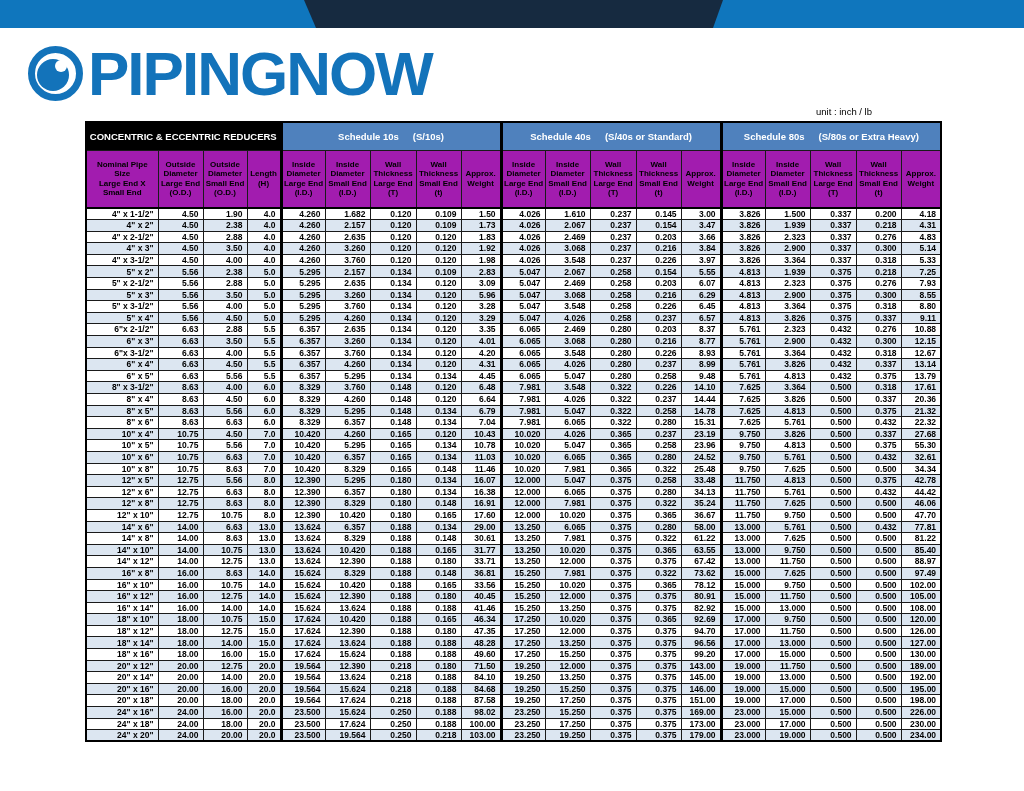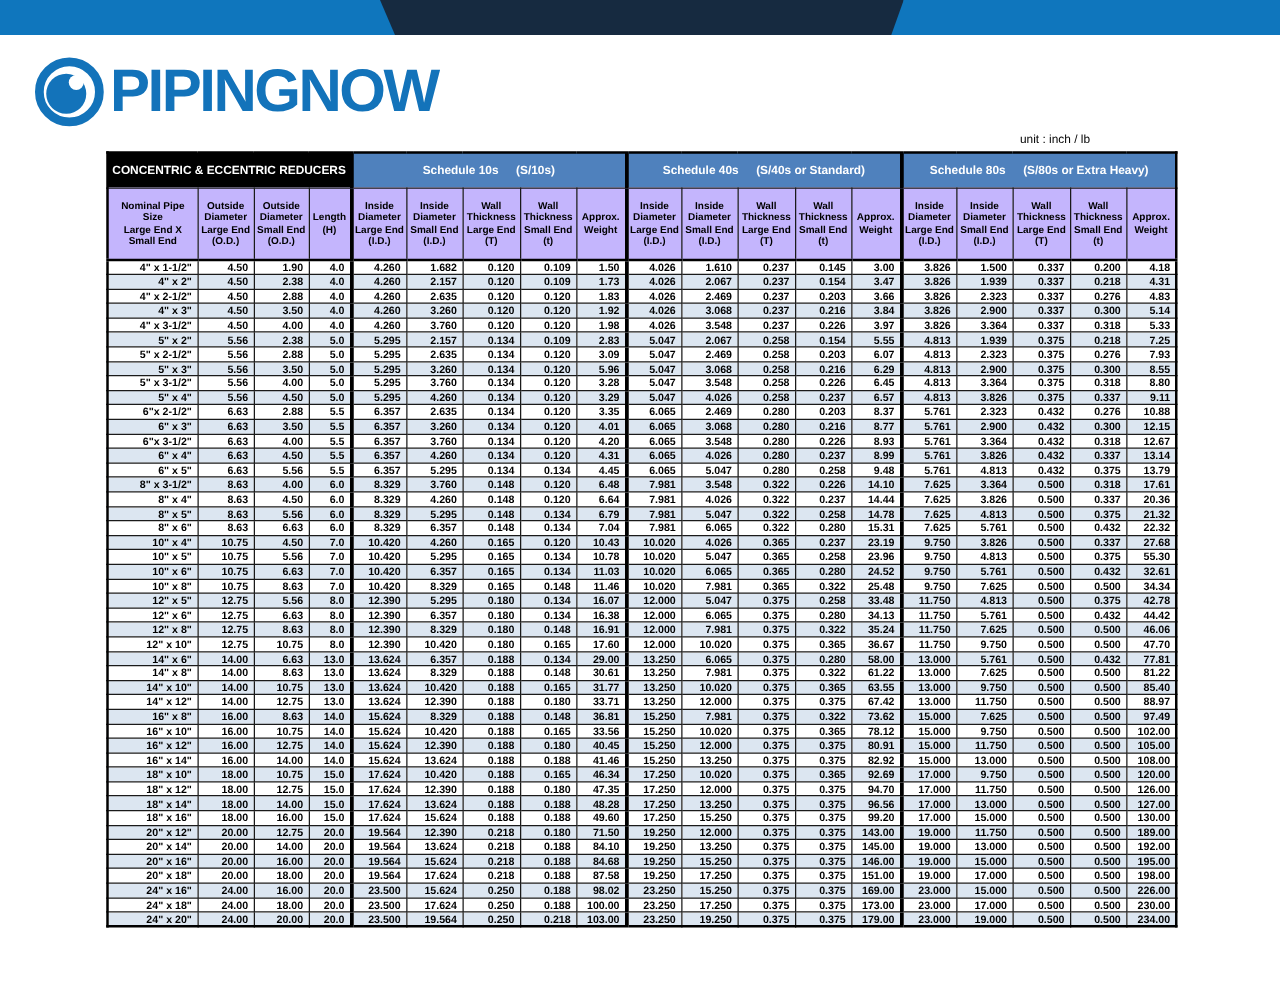--- a/index.html
+++ b/index.html
@@ -26,41 +26,41 @@
   }
   .logo-ball {
     position:absolute; left:2px; top:6px; width:32px; height:32px;
     border-radius:50%; background:var(--logo-blue,#1373BA);
   }
   .logo-ball-highlight {
     position:absolute; left:20px; top:7px; width:12px; height:12px;
     border-radius:50%; background:#fff;
   }
   .logo-text {
-    color:var(--logo-blue,#1373BA); font-size:48px; font-weight:800;
+    color:var(--logo-blue,#1373BA); font-size:62px; font-weight:800;
     letter-spacing:-2px; line-height:55px; margin-left:5px; white-space:nowrap;
   }
   
   .unit-label {
     position:absolute; top:106px; right:152px;
     font-size:9.5px; font-weight:400; color:#000;
   }
   
   .reducer-table {
     position:absolute; left:85px; top:121px; width:855px;
     border-collapse:collapse; table-layout:fixed;
     border:2px solid #000;
   }
   .reducer-table th, .reducer-table td { border:1px solid #1a1a1a; box-sizing:border-box; }
   .band-row th { height:28px; padding:0; font-size:9.5px; font-weight:700; text-align:center; vertical-align:middle; }
   .band-black { background:var(--band-black,#000000); color:#fff; }
   .band-blue  { background:var(--band-blue,#4F81BD); color:#fff; }
   .band-sub { margin-left:14px; }
   .head-row th {
-    height:58px; padding:0 1px; background:#c4b5fd; color:#000;
+    height:58px; padding:0 1px; background:#a21caf; color:#000;
     font-size:8px; font-weight:700; line-height:1.2;
     text-align:center; vertical-align:middle;
     border-bottom:2px solid #000;
   }
   .reducer-table tbody td {
     height:11.6px; padding:0 4px 0 0; font-size:8.5px; font-weight:700;
     color:#000; text-align:right; white-space:nowrap; overflow:hidden; line-height:1;
   }
   .reducer-table tbody tr:nth-child(even) td { background:var(--row-alt,#DCE6F1); }
   .g-start { border-left:3px solid #000 !important; }

